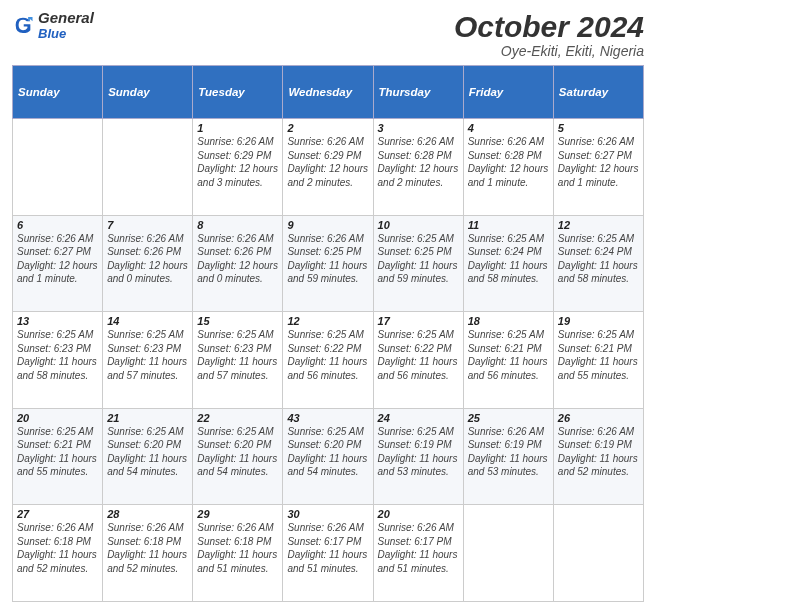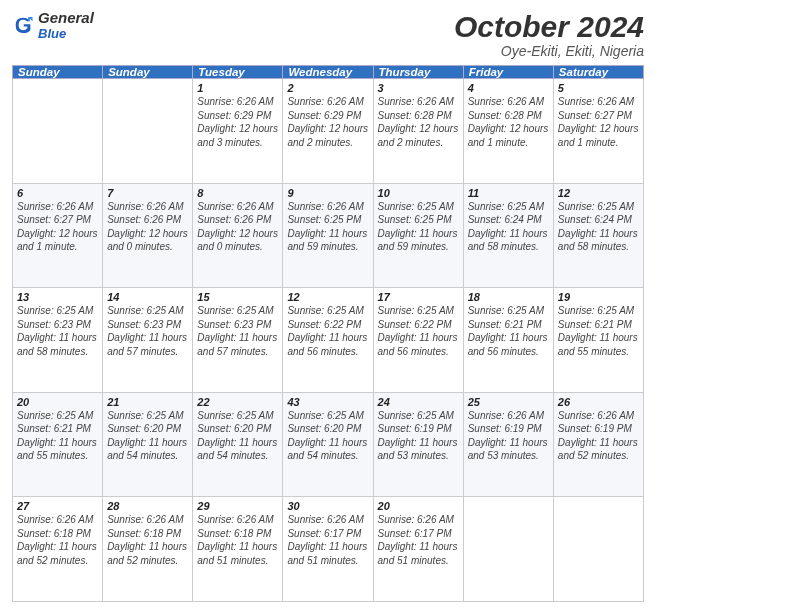--- a/index.html
+++ b/index.html
@@ -62,21 +62,21 @@
     .calendar-table {
       width: 100%;
       border-collapse: collapse;
       flex: 1;
     }
     .calendar-table th {
       background-color: #3070c0;
       color: #fff;
       font-size: 11.5px;
       font-weight: bold;
-      padding: 0 5px;
+      padding: 20px 5px;
       text-align: left;
       border: 1px solid #aac;
     }
     .calendar-table td {
       border: 1px solid #ccc;
       vertical-align: top;
       padding: 3px 4px;
       font-size: 9.5px;
       color: #333;
       background: #fff;

